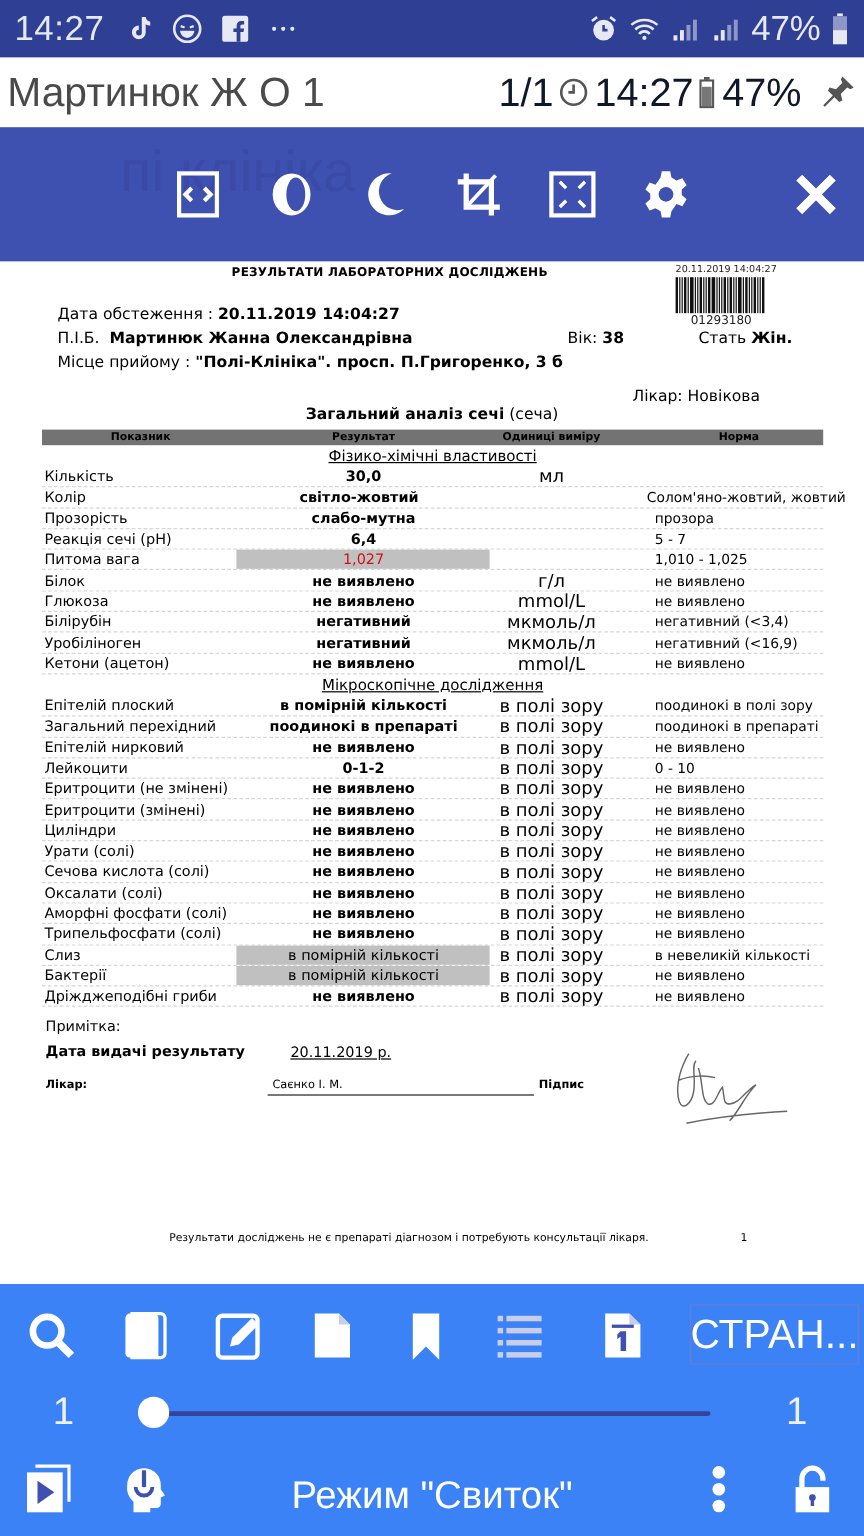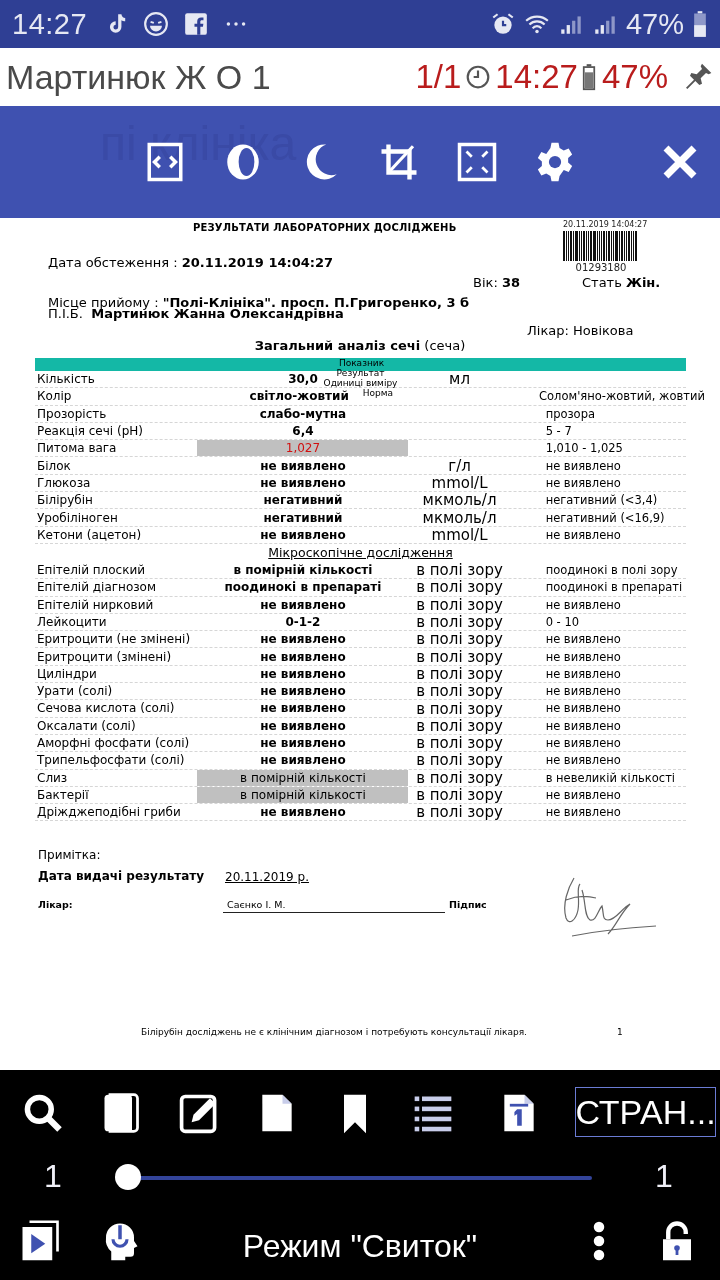--- a/index.html
+++ b/index.html
@@ -10,21 +10,21 @@
   .statusbar { position: absolute; left: 0; top: 0; width: 720px; height: 48px; background: #2f3f94; color: #e6e8f3; display: flex; align-items: center; padding: 0 12px; }
   .statusbar .time { font-family: "Liberation Sans", sans-serif; font-size: 29px; letter-spacing: 0.5px; }
   .statusbar .notif { display: flex; align-items: center; gap: 14px; margin-left: 16px; }
   .statusbar .right { margin-left: auto; display: flex; align-items: center; gap: 8px; font-family: "Liberation Sans", sans-serif; font-size: 29px; }
   .sb-icon { display: inline-flex; align-items: center; justify-content: center; width: 26px; height: 28px; }
   .sb-icon svg { width: 100%; height: 100%; }
 
   
   .titlebar { position: absolute; left: 0; top: 48px; width: 720px; height: 58px; background: #ffffff; display: flex; align-items: center; padding: 0 6px; color: #4a4a4a; }
   .titlebar .doc-title { font-family: "Liberation Sans", sans-serif; font-size: 34px; }
-  .titlebar .meta { margin-left: auto; display: flex; align-items: center; gap: 4px; font-family: "Liberation Sans", sans-serif; font-size: 33px; color: #b91c1c; }
+  .titlebar .meta { margin-left: auto; display: flex; align-items: center; gap: 4px; font-family: "Liberation Sans", sans-serif; font-size: 33px; color: #0f172a; }
   .titlebar .meta svg { width: 26px; height: 26px; }
 
   
   .toptoolbar { position: absolute; left: 0; top: 106px; width: 720px; height: 112px; background: #3f51b0; }
   .toptoolbar .ghost { position: absolute; left: 100px; top: 10px; font-size: 48px; color: #3a4aa6; font-family: "Liberation Sans", sans-serif; }
   .tb-btn { position: absolute; top: 34px; width: 44px; height: 44px; display: flex; align-items: center; justify-content: center; }
   .tb-btn svg { width: 42px; height: 42px; }
 
   
   .page { position: absolute; left: 0; top: 218px; width: 720px; height: 852px; background: #ffffff; font-family: "DejaVu Sans", sans-serif; }
@@ -35,21 +35,21 @@
   .barcode span { display: block; background: #111; height: 100%; }
   .barcode-num { font-size: 10px; text-align: center; color: #222; margin-top: 1px; padding-right: 14px; }
 
   .hdr-line { position: absolute; font-size: 13px; white-space: nowrap; }
   .hdr-line b { font-weight: bold; }
 
   .section-title { position: absolute; left: 0; width: 720px; top: 120px; text-align: center; font-size: 13px; }
   .section-title b { font-weight: bold; margin-top: 16px; }
 
   .tbl { position: absolute; left: 35px; top: 140px; width: 651px; }
-  .tbl-head { height: 13px; background: #14b8a6; display: flex; font-size: 9px; font-weight: normal; align-items: center; flex-direction: column; }
+  .tbl-head { height: 13px; background: #737373; display: flex; font-size: 9px; font-weight: bold; align-items: center; }
   .tbl-head div { text-align: center; }
   .c1 { width: 170px; padding-left: 2px; }
   .c2 { width: 221px; text-align: center; }
   .c3 { width: 107px; text-align: center; }
   .c4 { width: 153px; padding-left: 6px; margin-left: 29px; }
   .tbl-head .c1 { text-align: center; width: 170px; }
   .subhead { height: 18px; text-align: center; font-size: 12.5px; text-decoration: underline; line-height: 18px; }
   .row { height: 17.3px; display: flex; align-items: center; font-size: 12px; border-bottom: 1px dashed #d6d6d6; white-space: nowrap; }
   .row .c2 { font-weight: bold; }
   .row .c2.hl { background: #c0c0c0; font-weight: normal; height: 100%; display: flex; align-items: center; justify-content: center; }
@@ -60,21 +60,21 @@
   .foot { position: absolute; font-size: 12px; white-space: nowrap; }
   .foot.bold { font-weight: bold; }
   .foot.small { font-size: 9.5px; }
   .underline { text-decoration: underline; }
   .sign-line { position: absolute; left: 223px; top: 694px; width: 222px; border-bottom: 1px solid #222; }
   .signature { position: absolute; left: 552px; top: 652px; width: 110px; height: 72px; }
   .disclaimer { position: absolute; left: 141px; top: 809px; font-size: 9px; }
   .page-num { position: absolute; left: 617px; top: 809px; font-size: 9px; }
 
   
-  .bottom { position: absolute; left: 0; top: 1070px; width: 720px; height: 210px; background: #000000; color: #fff; }
+  .bottom { position: absolute; left: 0; top: 1070px; width: 720px; height: 210px; background: #3b82f6; color: #fff; }
   .bt-btn { position: absolute; top: 20px; width: 46px; height: 46px; display: flex; align-items: center; justify-content: center; }
   .bt-btn svg { width: 44px; height: 44px; }
   .page-btn { position: absolute; left: 575px; top: 17px; width: 141px; height: 50px; border: 1.5px solid #6a7bd4; display: flex; align-items: center; justify-content: center; font-family: "Liberation Sans", sans-serif; font-size: 34px; color: #fff; white-space: nowrap; overflow: hidden; }
   .slider-min, .slider-max { position: absolute; top: 88px; font-family: "Liberation Sans", sans-serif; font-size: 32px; color: #f0f0f8; }
   .slider-min { left: 44px; }
   .slider-max { left: 655px; }
   .slider-track { position: absolute; left: 128px; top: 106px; width: 464px; height: 4px; background: #33449a; border-radius: 2px; }
   .slider-thumb { position: absolute; top: 94px; width: 26px; height: 26px; border-radius: 50%; background: #fff; margin-left: -13px; }
   .mode-label { position: absolute; left: 0; width: 720px; top: 158px; text-align: center; font-family: "Liberation Sans", sans-serif; font-size: 32px; color: #fff; }
   .bb-btn { position: absolute; top: 148px; width: 44px; height: 46px; display: flex; align-items: center; justify-content: center; }
@@ -262,21 +262,21 @@
         <span style="width: 1px;"></span>
         <span style="width: 2px;"></span>
       </div>
     <div class="barcode-num">01293180</div>
   </div>
 
   <div class="hdr-line" style="left:48px; top:37px;">
     <span>Дата обстеження :</span>
     <b>20.11.2019 14:04:27</b>
   </div>
-  <div class="hdr-line" style="left:48px; top:57px;margin-top:31px;">
+  <div class="hdr-line" style="left:48px; top:57px;">
     <span>П.І.Б.</span>&nbsp;
     <b>Мартинюк Жанна Олександрівна</b>
   </div>
   <div class="hdr-line" style="left:473px; top:57px;">
     <span>Вік:</span>
     <b>38</b>
   </div>
   <div class="hdr-line" style="left:582px; top:57px;">
     <span>Стать</span>
     <b>Жін.</b>
@@ -296,20 +296,21 @@
   </div>
 
   <div class="tbl">
     <div class="tbl-head">
       <div class="c1">Показник</div>
       <div class="c2">Результат</div>
       <div class="c3">Одиниці виміру</div>
       <div class="c4" style="text-align:center">Норма</div>
     </div>
     <div id="tbl-body">
+        <div class="subhead">Фізико-хімічні властивості</div>
         <div class="row">
           <div class="c1">Кількість</div>
           <div class="c2">30,0</div>
           <div class="c3">мл</div>
           <div class="c4"></div>
         </div>
         <div class="row">
           <div class="c1">Колір</div>
           <div class="c2">світло-жовтий</div>
           <div class="c3"></div>
@@ -364,21 +365,21 @@
           <div class="c4">не виявлено</div>
         </div>
         <div class="subhead">Мікроскопічне дослідження</div>
         <div class="row">
           <div class="c1">Епітелій плоский</div>
           <div class="c2">в помірній кількості</div>
           <div class="c3">в полі зору</div>
           <div class="c4">поодинокі в полі зору</div>
         </div>
         <div class="row">
-          <div class="c1">Епітелій діагнозом</div>
+          <div class="c1">Загальний перехідний</div>
           <div class="c2">поодинокі в препараті</div>
           <div class="c3">в полі зору</div>
           <div class="c4">поодинокі в препараті</div>
         </div>
         <div class="row">
           <div class="c1">Епітелій нирковий</div>
           <div class="c2">не виявлено</div>
           <div class="c3">в полі зору</div>
           <div class="c4">не виявлено</div>
         </div>
@@ -452,30 +453,30 @@
           <div class="c1">Дріжджеподібні гриби</div>
           <div class="c2">не виявлено</div>
           <div class="c3">в полі зору</div>
           <div class="c4">не виявлено</div>
         </div>
       </div>
   </div>
 
   <div class="foot" style="left:38px; top:630px;">Примітка:</div>
   <div class="foot bold" style="left:38px; top:651px;">Дата видачі результату</div>
-  <div class="foot underline" style="left:225px; top:652px;">20.11.2019 р.</div>
+  <div class="foot underline" style="left:242px; top:652px;">20.11.2019 р.</div>
   <div class="foot bold small" style="left:38px; top:681px;">Лікар:</div>
   <div class="foot small" style="left:227px; top:681px;">Саєнко І. М.</div>
   <div class="sign-line"></div>
   <div class="foot bold small" style="left:449px; top:681px;">Підпис</div>
   <svg class="signature" viewBox="0 0 110 72">
     <path d="M22 8c-6 10-12 26-8 40 3 8 10 2 12-8 2-12-2-22 2-26M14 30c10-4 22-4 30-2M30 20c4 12 2 26 8 30 6 2 8-10 12-14 2 8 0 14 6 14 8 0 14-12 22-16-10 10-14 22-22 30M20 66c20-4 50-8 84-10" stroke="#666" stroke-width="1.2" fill="none"></path>
   </svg>
 
-  <div class="disclaimer">Білірубін досліджень не є клінічним діагнозом і потребують консультації лікаря.</div>
+  <div class="disclaimer">Результати досліджень не є препараті діагнозом і потребують консультації лікаря.</div>
   <div class="page-num">1</div>
 </div>
 
 <div class="bottom">
   <div class="bt-btn" style="left:20px">
     <svg viewBox="0 0 24 24">
         <circle cx="10" cy="10" r="6.5" fill="none" stroke="#fff" stroke-width="3"></circle>
         <path d="M15 15l6 6" stroke="#fff" stroke-width="3.5"></path>
       </svg>
   </div>

